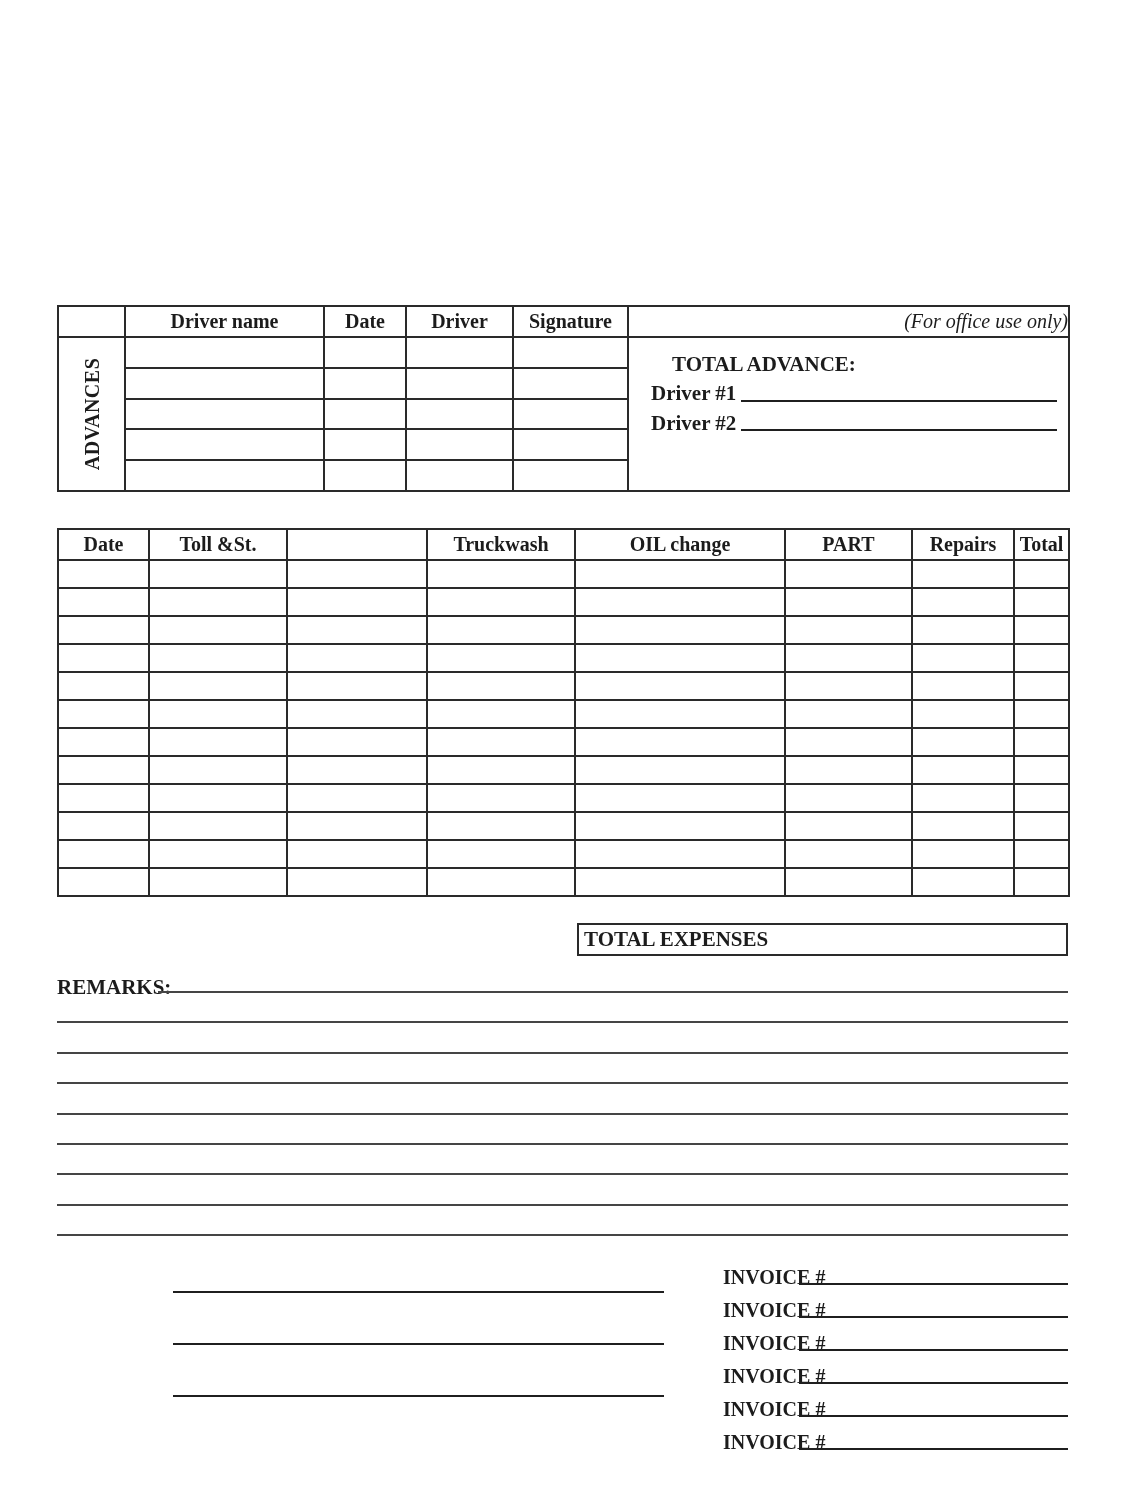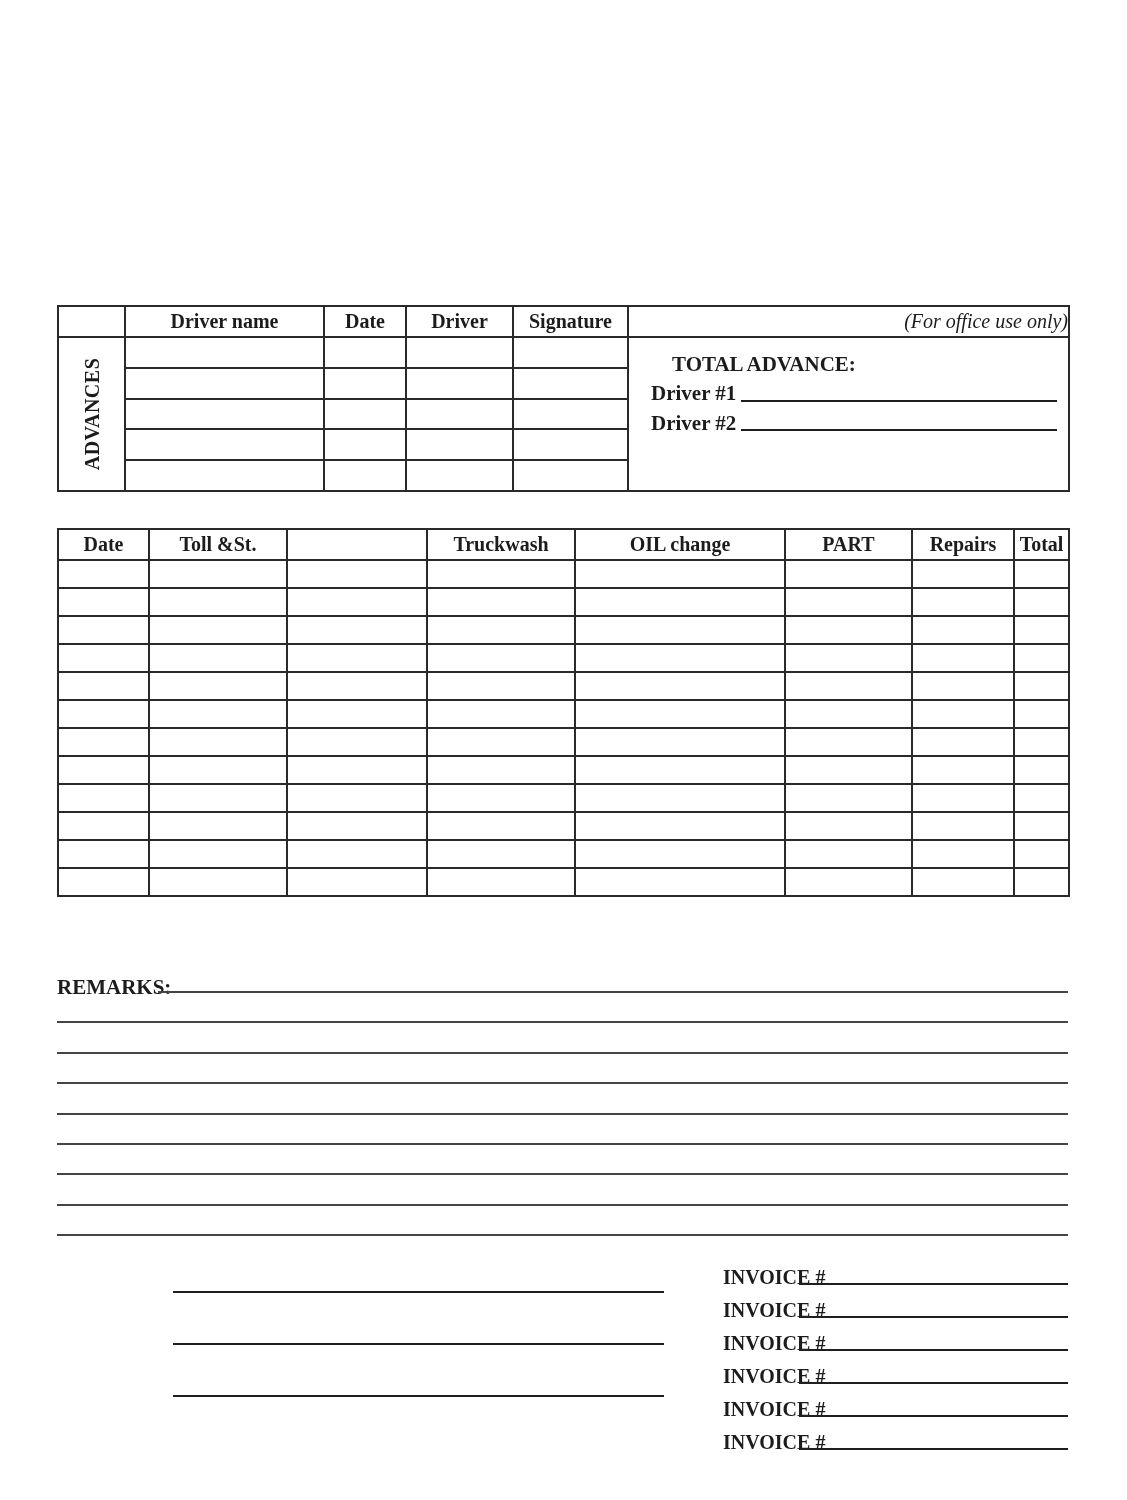--- a/index.html
+++ b/index.html
@@ -273,20 +273,23 @@
           <td></td>
           <td></td>
           <td></td>
           <td></td>
           <td></td>
           <td></td>
         </tr>
       </tbody>
   </table>
 
+  <div id="total-expenses-box">
+    <span>TOTAL EXPENSES</span>
+  </div>
 
   <div id="remarks-label">REMARKS:</div>
   <div id="remarks-underline"></div>
 
 
 <div class="rule" style="top: 1021px;"></div>
     <div class="rule" style="top: 1052px;"></div>
     <div class="rule" style="top: 1082px;"></div>
     <div class="rule" style="top: 1113px;"></div>
     <div class="rule" style="top: 1143px;"></div>

